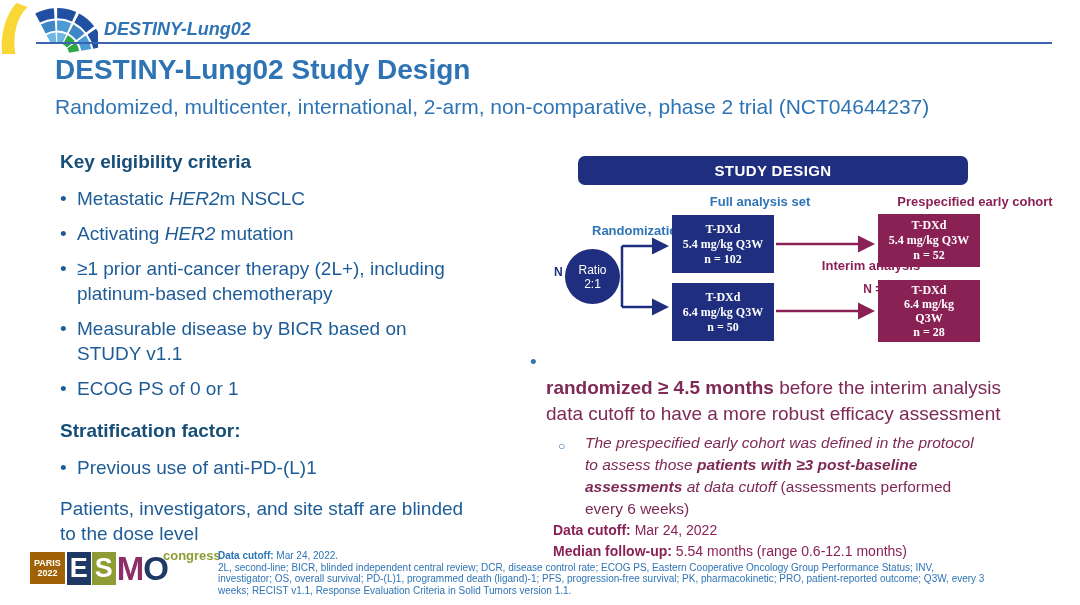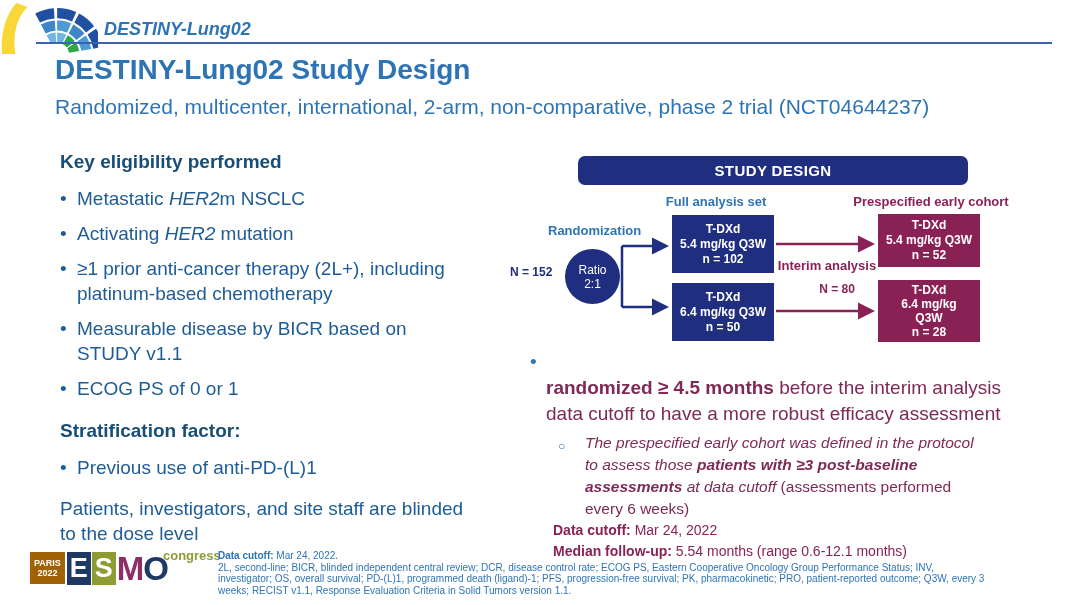--- a/index.html
+++ b/index.html
@@ -18,35 +18,35 @@
   .left-col{position:absolute;left:60px;top:150px;width:478px;color:#1E5C97;font-size:19px;line-height:25px;}
   .left-col h2{margin:0 0 12px 0;font-size:19px;line-height:24px;color:#164E78;font-weight:bold;}
   .left-col ul{list-style:none;margin:0;padding:0;}
   .left-col li{display:flex;margin:0 0 10px 0;}
   .blt{flex:none;width:17px;}
   .strat-h{margin-top:18px !important;}
   .blind{margin-top:16px;}
   
   .banner{position:absolute;left:578px;top:156px;width:390px;height:29px;background:#1F2E7E;color:#fff;
           font-weight:bold;font-size:15px;letter-spacing:.4px;display:flex;align-items:center;justify-content:center;border-radius:7px;}
-  .dlabel{position:absolute;font-size:13px;font-weight:bold;white-space:nowrap;}
+  .dlabel{position:absolute;font-size:13px;font-weight:bold;white-space:nowrap;margin-left:44px;}
   .dlabel.blue{color:#2E74B5;}
   .dlabel.maroon{color:#8A2155;}
   .dlabel.navy{color:#1F2E7E;font-size:12px;}
   .ctr{transform:translateX(-50%);}
   .lab-full{left:716px;top:194px;}
   .lab-early{left:931px;top:194px;}
   .lab-rand{left:548px;top:223px;}
   .lab-n{left:510px;top:265px;}
   .lab-interim{left:827px;top:258px;}
   .lab-n80{left:837px;top:282px;font-size:12px;}
   .ratio{position:absolute;left:565px;top:249px;width:55px;height:55px;border-radius:50%;background:#1F2E7E;color:#fff;
          font-size:12px;line-height:14px;font-weight:normal;display:flex;flex-direction:column;align-items:center;justify-content:center;}
   .dbox{position:absolute;background:#1F2E7E;color:#fff;font-weight:bold;font-size:12px;line-height:15px;
-        display:flex;flex-direction:column;align-items:center;justify-content:center;text-align:center;}
+        display:flex;flex-direction:column;align-items:center;justify-content:center;text-align:center;font-family:Liberation Serif, serif;}
   .dbox.mar{background:#8A2155;}
   .box-arm1{left:672px;top:215px;width:102px;height:58px;}
   .box-arm2{left:672px;top:283px;width:102px;height:58px;}
   .box-e1{left:878px;top:214px;width:102px;height:53px;}
   .box-e2{left:878px;top:280px;width:102px;height:62px;line-height:14px;}
   .arrows{position:absolute;left:530px;top:150px;}
   
   .notes{position:absolute;left:530px;top:349px;width:550px;}
   .main-note{display:flex;color:#7E2A55;font-size:19px;line-height:26px;}
   .main-note .mk{flex:none;width:16px;color:#2E74B5;}
@@ -90,21 +90,21 @@
       <path d="M70.1 42.5 A17 17 0 0 1 72.7 49.0" stroke="#2FA545"></path>
     </g>
   </svg>
   <div class="brand">DESTINY-Lung02</div>
   <div class="rule"></div>
 
   <h1 class="title">DESTINY-Lung02 Study Design</h1>
   <div class="subtitle">Randomized, multicenter, international, 2-arm, non-comparative, phase 2 trial (NCT04644237)</div>
 
   <div class="left-col">
-    <h2>Key eligibility performed</h2>
+    <h2>Key eligibility criteria</h2>
     <ul>
       <li>
           <span class="blt">•</span>
           <span><span>Metastatic </span><span style="font-style: italic;">HER2</span><span>m NSCLC</span></span>
         </li>
       <li>
           <span class="blt">•</span>
           <span><span>Activating </span><span style="font-style: italic;">HER2</span><span> mutation</span></span>
         </li>
       <li>

